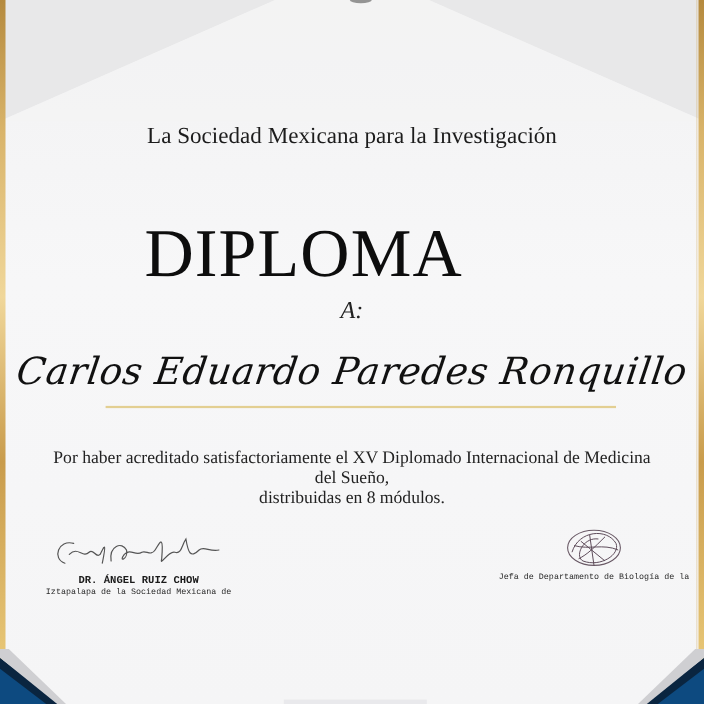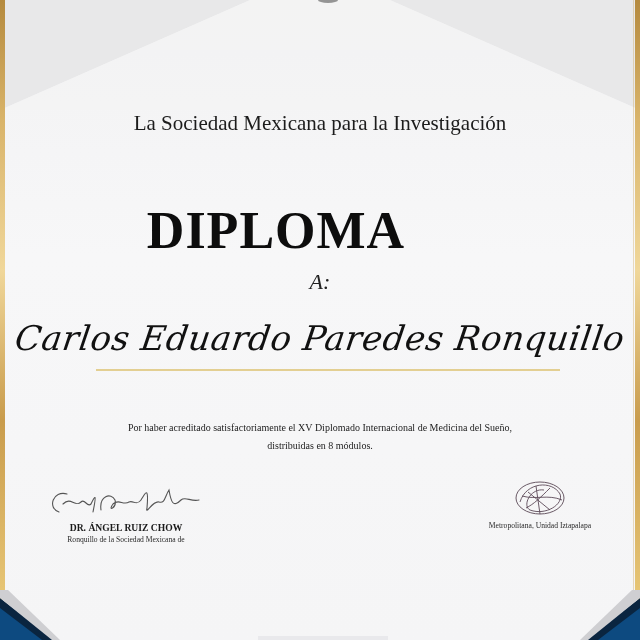--- a/index.html
+++ b/index.html
@@ -59,22 +59,22 @@
       font-family: "Liberation Serif", "DejaVu Serif", serif;
       font-size: 21px;
       line-height: 31px;
       color: #1c1c1c;
     }
     .title {
       position: absolute;
       top: 196px;
       left: 0; width: 552px;
       font-family: "Liberation Serif", "DejaVu Serif", serif;
-      font-weight: bold;
-      font-size: 52px;
+      font-weight: normal;
+      font-size: 62px;
       line-height: 70px;
       letter-spacing: 1px;
       color: #0d0d0d;
     }
     .to-label {
       position: absolute;
       top: 268px;
       left: 0; width: 640px;
       font-family: "Liberation Serif", "DejaVu Serif", serif;
       font-style: italic;
@@ -97,31 +97,31 @@
     .name-line {
       position: absolute;
       top: 369px;
       left: 96px;
       width: 464px;
       height: 2px;
       background: #e3cf92;
     }
     .description {
       position: absolute;
-      top: 419px;
+      top: 408px;
       left: 40px; width: 560px;
       font-family: "Liberation Serif", "DejaVu Serif", serif;
-      font-size: 10px;
+      font-size: 16px;
       line-height: 18px;
       color: #222;
     }
     .signer {
       position: absolute;
       text-align: center;
-      font-family: Liberation Serif, serif;
+      font-family: Liberation Mono, monospace;
       color: #1a1a1a;
     }
     .signer .sig {
       display: block;
       margin: 0 auto;
     }
     .signer .name {
       font-weight: bold;
       font-size: 9.6px;
       line-height: 12px;
@@ -182,26 +182,26 @@
     <div class="description">
       <div>Por haber acreditado satisfactoriamente el XV Diplomado Internacional de Medicina del Sueño,</div>
       <div>distribuidas en 8 módulos.</div>
     </div>
 
     <div class="signer signer-1">
       <svg class="sig" width="170" height="40" viewBox="0 0 170 40">
         <path d="M18,30 C6,26 12,8 26,12 M22,22 C30,14 34,26 40,20 C44,16 46,26 50,22 C54,14 56,10 52,30 M60,28 C58,14 70,10 74,18 C76,26 66,30 72,22 C78,16 82,24 88,20 C92,18 96,24 100,18 C104,12 108,2 106,26 C104,34 112,18 118,20 C124,22 124,14 128,8 C130,20 132,26 140,18 C144,14 150,20 158,18" fill="none" stroke="#555" stroke-width="1.1" stroke-linecap="round"></path>
       </svg>
       <div class="name">DR. ÁNGEL RUIZ CHOW</div>
-      <div class="role">Ronquillo de la Sociedad Mexicana de</div>
+      <div class="role">Iztapalapa de la Sociedad Mexicana de</div>
     </div>
 
 
     <div class="signer signer-3">
       <svg class="sig" width="80" height="42" viewBox="0 0 80 42">
         <ellipse cx="40" cy="20" rx="24" ry="16" fill="none" stroke="#6a5a66" stroke-width="1"></ellipse>
         <path d="M20,24 C26,4 52,2 60,16 C64,26 46,38 30,32 C22,28 30,10 44,12 M28,14 L50,32 M36,8 L40,36 M50,10 C40,20 34,26 26,30 M22,18 C36,22 48,16 62,22" fill="none" stroke="#5c4a58" stroke-width="0.9"></path>
       </svg>
-      <div class="role">Metropolitana, Unidad Iztapalapa</div>
+      <div class="role">Jefa de Departamento de Biología de la</div>
     </div>
 
   </div>
 </div>
 
 </body></html>

